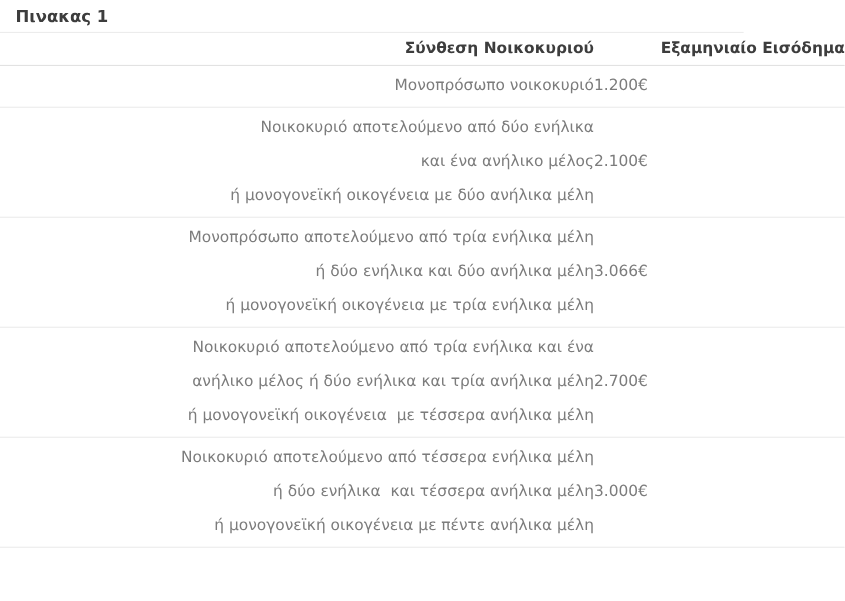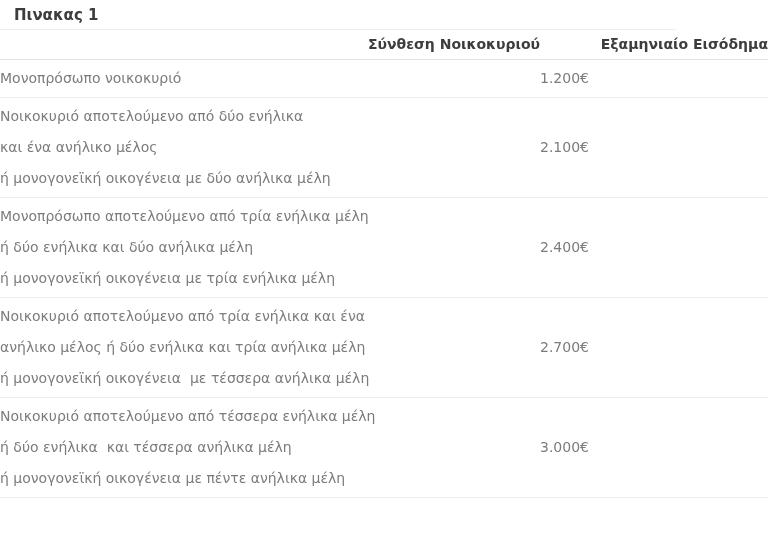--- a/index.html
+++ b/index.html
@@ -41,21 +41,21 @@
     border-bottom: 1px solid var(--header-divider);
     vertical-align: middle;
   }
   table.income-table td {
     font-size: 14px;
     color: var(--body-text);
     padding: 3px 0;
     border-bottom: 1px solid var(--divider);
     vertical-align: middle;
   }
-  th.col-household, td.household { width: 540px; padding-left: 14px; }
+  th.col-household, td.household { width: 540px; padding-left: 14px; text-align: right; }
   th.col-income, td.income { width: 228px; }
   td.household .line { line-height: 31px; white-space: pre; }
   td.income { line-height: 31px; }
 </style>
 </head>
 <body>
 
 <div class="page">
   <div class="page-title">Πινακας 1</div>
 
@@ -80,21 +80,21 @@
             <div class="line">ή μονογονεϊκή οικογένεια με δύο ανήλικα μέλη</div>
           </td>
           <td class="income">2.100€</td>
         </tr>
         <tr>
           <td class="household">
             <div class="line">Μονοπρόσωπο αποτελούμενο από τρία ενήλικα μέλη</div>
             <div class="line">ή δύο ενήλικα και δύο ανήλικα μέλη</div>
             <div class="line">ή μονογονεϊκή οικογένεια με τρία ενήλικα μέλη</div>
           </td>
-          <td class="income">2.400€</td>
+          <td class="income">3.066€</td>
         </tr>
         <tr>
           <td class="household">
             <div class="line">Νοικοκυριό αποτελούμενο από τρία ενήλικα και ένα</div>
             <div class="line">ανήλικο μέλος ή δύο ενήλικα και τρία ανήλικα μέλη</div>
             <div class="line">ή μονογονεϊκή οικογένεια  με τέσσερα ανήλικα μέλη</div>
           </td>
           <td class="income">2.700€</td>
         </tr>
         <tr>

